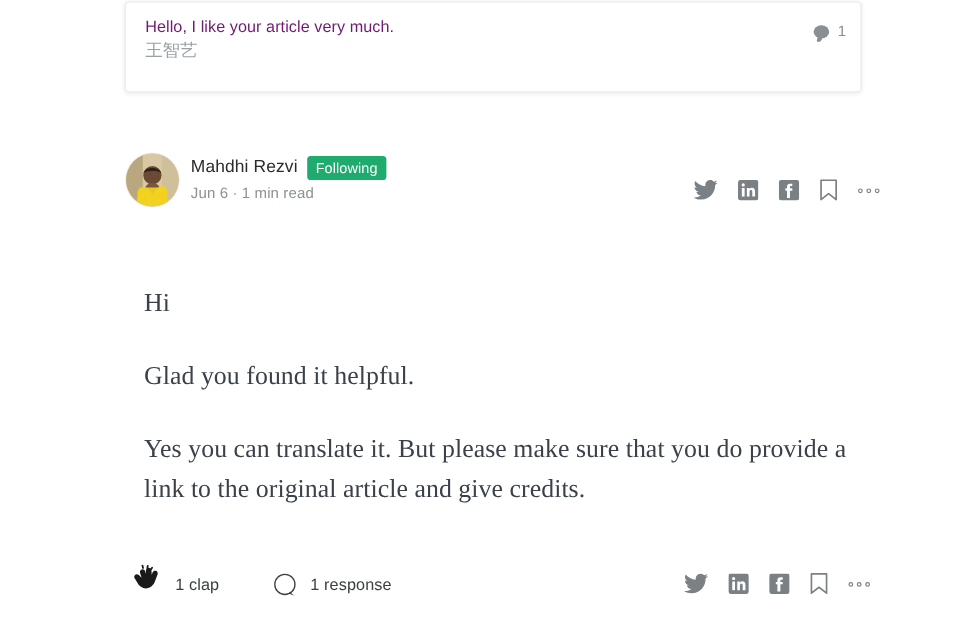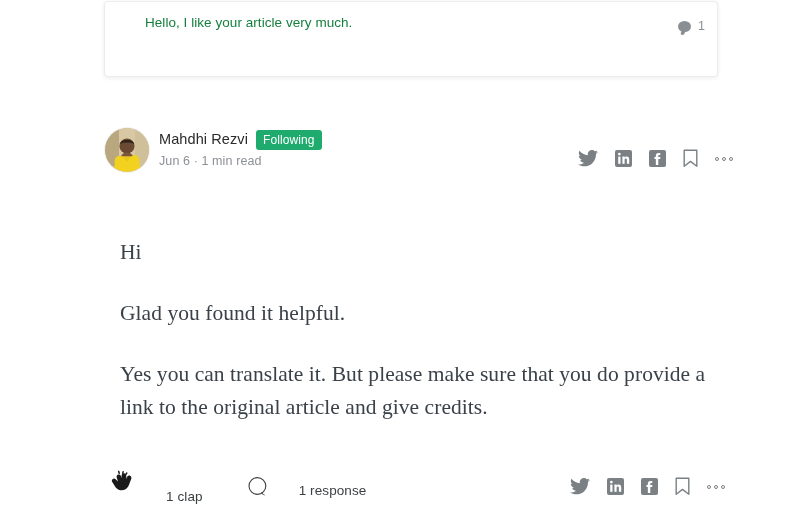--- a/index.html
+++ b/index.html
@@ -31,24 +31,23 @@
   }
   .comment-body {
     position: absolute;
     left: 16px;
     top: 11px;
     width: 470px;
   }
   .comment-line1 {
     font-size: 13.5px;
     line-height: 20px;
-    color: #15803d;
+    color: #701a75;
     letter-spacing: 0.05px;
     white-space: nowrap;
-    margin-left: 24px;
   }
   .comment-line2 {
     font-size: 14.5px;
     line-height: 21px;
     color: #9aa0a6;
     white-space: nowrap;
   }
   .comment-count {
     position: absolute;
     right: 12px;
@@ -189,43 +188,43 @@
   
   .actions {
     position: absolute;
     left: 106px;
     top: 470px;
     display: flex;
     align-items: center;
   }
   .clap-group, .resp-group {
     display: flex;
-    align-items: flex-end;
+    align-items: center;
     cursor: pointer;
-    gap: 20px;
   }
   .resp-group { margin-left: 44px; }
   .action-label {
     font-size: 13.5px;
     color: #3c4043;
     margin-left: 10px;
     letter-spacing: 0.1px;
   }
   .bubble-outline {
     width: 22px;
     height: 22px;
     position: relative;
   }
 </style>
 </head>
 <body>
 
 <div class="comment-card">
   <div class="comment-body">
     <div class="comment-line1">Hello, I like your article very much.</div>
+    <div class="comment-line2">王智艺</div>
   </div>
   <div class="comment-count">
     <span class="bubble-filled"></span>
     <span class="num">1</span>
   </div>
 </div>
 
 <div class="byline">
   <div class="avatar">
     <svg width="44" height="44" viewBox="0 0 44 44" aria-hidden="true">

